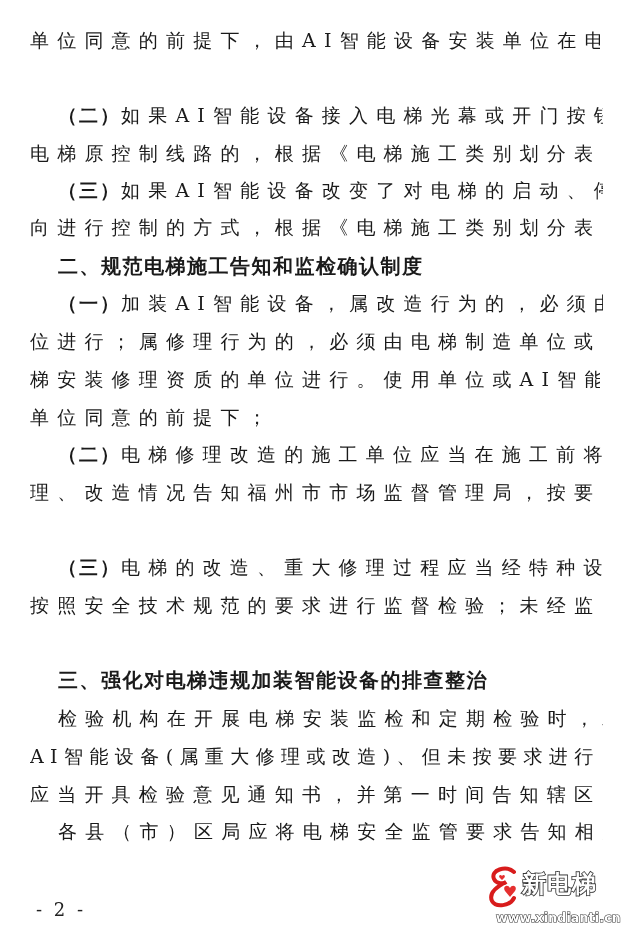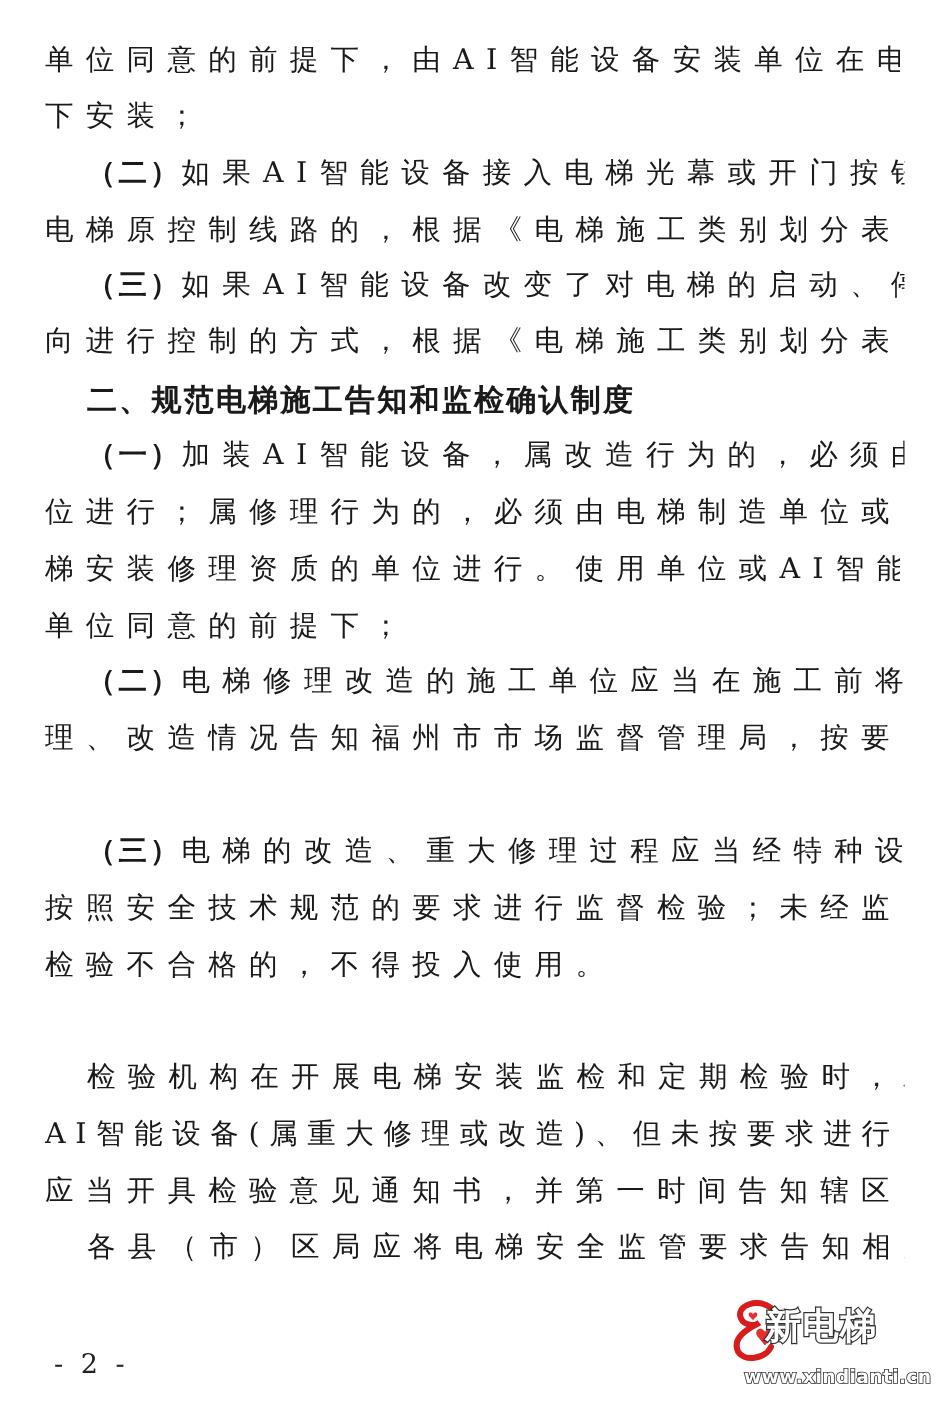--- a/index.html
+++ b/index.html
@@ -62,21 +62,21 @@
     }
     .logo-mark {
       position: absolute;
       left: 4px;
       top: 0px;
       width: 40px;
       height: 42px;
     }
     .logo-text {
       position: absolute;
-      left: 30px;
+      left: 42px;
       top: 2px;
       font-family: "DejaVu Sans", "Liberation Sans", sans-serif;
       font-weight: bold;
       font-size: 24px;
       letter-spacing: 1px;
       color: #fff;
       -webkit-text-stroke: 1.6px #333;
       paint-order: stroke fill;
       text-shadow: 0 0 1px #333;
     }
@@ -93,23 +93,20 @@
       paint-order: stroke fill;
     }
   </style>
 </head>
 <body>
 
 <div class="page">
 
   <div class="line" style="top:27px">
     <span>单位同意的前提下，由AI智能设备安装单位在电梯维保单位配合</span>
-  </div>
-  <div class="line" style="top:64px">
-    <span>下安装；</span>
   </div>
   <div class="line indent" style="top:102px">
     <span class="bold-prefix">（二）</span><span>如果AI智能设备接入电梯光幕或开门按钮，涉及改变</span>
   </div>
   <div class="line" style="top:140px">
     <span>电梯原控制线路的，根据《电梯施工类别划分表》，属重大修理；</span>
   </div>
   <div class="line indent" style="top:177px">
     <span class="bold-prefix">（三）</span><span>如果AI智能设备改变了对电梯的启动、停止和运行方</span>
   </div>
@@ -136,22 +133,22 @@
   </div>
   <div class="line" style="top:479px">
     <span>理、改造情况告知福州市市场监督管理局，按要求在福建省特种</span>
   </div>
   <div class="line indent" style="top:554px">
     <span class="bold-prefix">（三）</span><span>电梯的改造、重大修理过程应当经特种设备检验机构</span>
   </div>
   <div class="line" style="top:592px">
     <span>按照安全技术规范的要求进行监督检验；未经监督检验或者监督</span>
   </div>
-  <div class="line" style="top:630px">
-    <span>检验不合格的，不得投入使用。</span>
+  <div class="line indent heading" style="top:667px">
+    <span>三、强化对电梯违规加装智能设备的排查整治</span>
   </div>
   <div class="line indent" style="top:705px">
     <span>检验机构在开展电梯安装监检和定期检验时，发现电梯加装</span>
   </div>
   <div class="line" style="top:743px; letter-spacing:6.4px;">
     <span>AI智能设备(属重大修理或改造)、但未按要求进行告知或监检的，</span>
   </div>
   <div class="line" style="top:781px">
     <span>应当开具检验意见通知书，并第一时间告知辖区监察机构。</span>
   </div>

